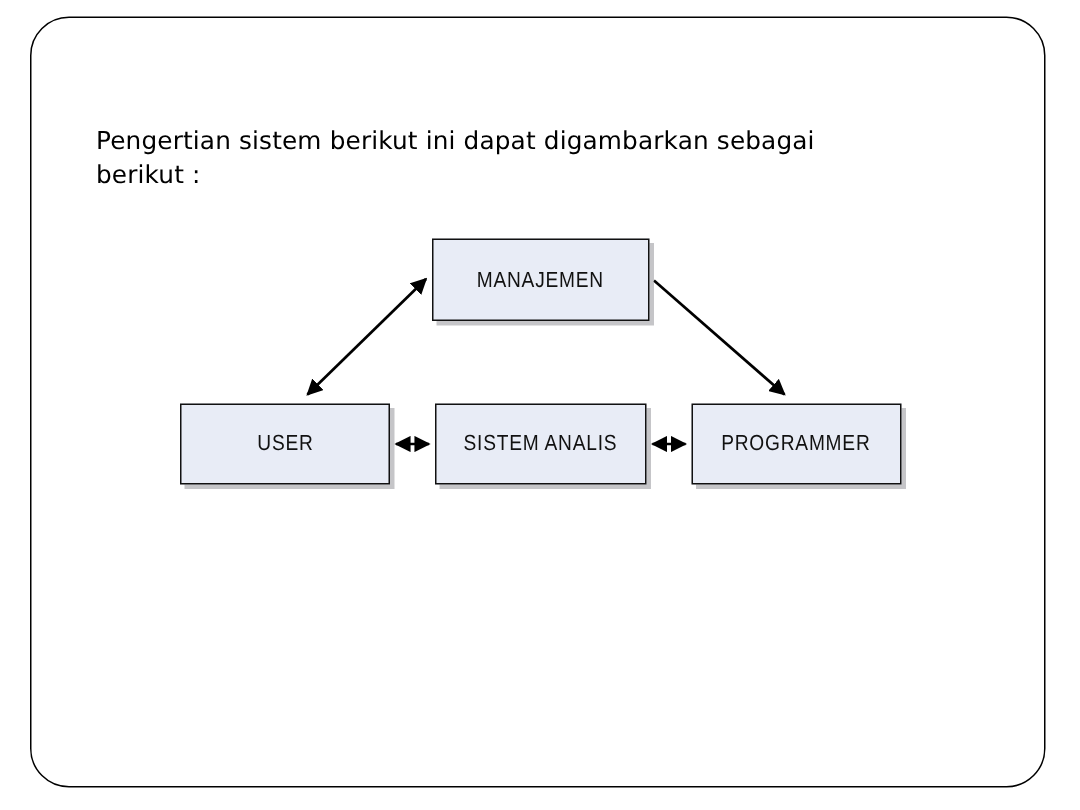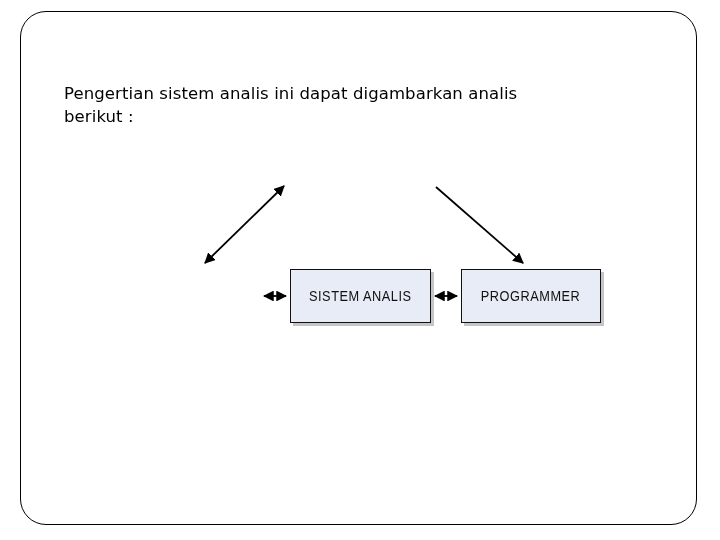--- a/index.html
+++ b/index.html
@@ -113,21 +113,21 @@
     overflow: visible;
   }
 </style>
 </head>
 <body>
 
 <div id="slide">
 
   <div id="slide-frame"></div>
 
-  <div id="heading">Pengertian sistem analis ini dapat digambarkan analis
+  <div id="heading">Pengertian sistem berikut ini dapat digambarkan sebagai
 berikut :</div>
 
   <div id="diagram">
 
     <svg id="connectors" viewBox="0 0 720 540" width="720" height="540">
       <defs>
         <marker id="arrow-end" viewBox="0 0 10 10" refX="9" refY="5" markerWidth="6" markerHeight="6" orient="auto-start-reverse">
           <path d="M 0 0 L 10 5 L 0 10 z" fill="#000000"></path>
         </marker>
         <marker id="arrow-start" viewBox="0 0 10 10" refX="9" refY="5" markerWidth="6" markerHeight="6" orient="auto-start-reverse">
@@ -137,21 +137,27 @@
 
       <line x1="284" y1="186" x2="205" y2="263" stroke="#000000" stroke-width="1.8" marker-start="url(#arrow-start)" marker-end="url(#arrow-end)"></line>
 
       <line x1="436" y1="187" x2="523" y2="263" stroke="#000000" stroke-width="1.8" marker-end="url(#arrow-end)"></line>
 
       <line x1="264" y1="296" x2="286" y2="296" stroke="#000000" stroke-width="1.8" marker-start="url(#arrow-start)" marker-end="url(#arrow-end)"></line>
 
       <line x1="435" y1="296" x2="457" y2="296" stroke="#000000" stroke-width="1.8" marker-start="url(#arrow-start)" marker-end="url(#arrow-end)"></line>
     </svg>
 
+    <div class="node" id="node-manajemen">
+      <span class="node-label">MANAJEMEN</span>
+    </div>
 
+    <div class="node" id="node-user">
+      <span class="node-label">USER</span>
+    </div>
 
     <div class="node" id="node-programmer">
       <span class="node-label">PROGRAMMER</span>
     </div>
 
     <div class="node" id="node-sistem-analis">
       <span class="node-label">SISTEM ANALIS</span>
     </div>
 
   </div>

